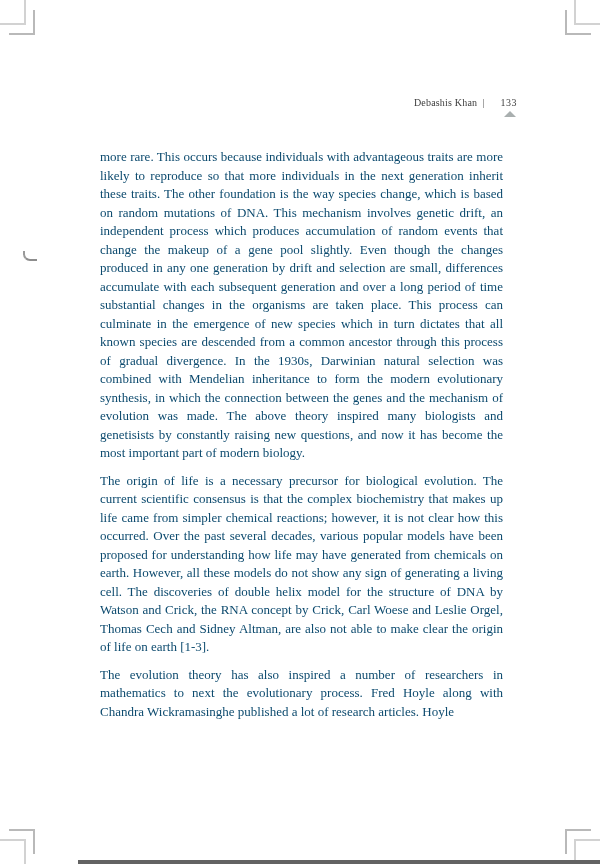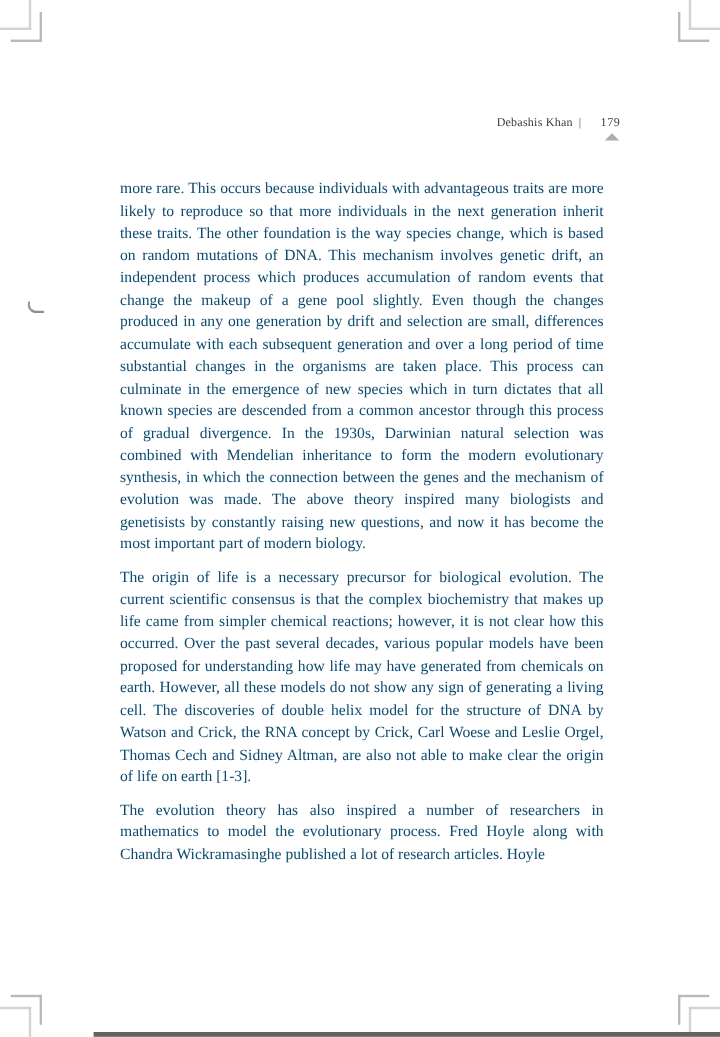--- a/index.html
+++ b/index.html
@@ -104,26 +104,26 @@
   <div class="corner bl-outer"></div>
   <div class="corner bl-inner"></div>
   <div class="corner br-outer"></div>
   <div class="corner br-inner"></div>
 
   <div class="hook-mark"></div>
 
   <div class="header">
     <span>Debashis Khan</span>
     <span class="sep">|</span>
-    <span class="pgnum">179</span>
+    <span class="pgnum">133</span>
   </div>
 
   <div class="triangle-icon"></div>
 
   <div class="body-text">
     <p>more rare. This occurs because individuals with advantageous traits are more likely to reproduce so that more individuals in the next generation inherit these traits. The other foundation is the way species change, which is based on random mutations of DNA. This mechanism involves genetic drift, an independent process which produces accumulation of random events that change the makeup of a gene pool slightly. Even though the changes produced in any one generation by drift and selection are small, differences accumulate with each subsequent generation and over a long period of time substantial changes in the organisms are taken place. This process can culminate in the emergence of new species which in turn dictates that all known species are descended from a common ancestor through this process of gradual divergence. In the 1930s, Darwinian natural selection was combined with Mendelian inheritance to form the modern evolutionary synthesis, in which the connection between the genes and the mechanism of evolution was made. The above theory inspired many biologists and genetisists by constantly raising new questions, and now it has become the most important part of modern biology.</p>
     <p>The origin of life is a necessary precursor for biological evolution. The current scientific consensus is that the complex biochemistry that makes up life came from simpler chemical reactions; however, it is not clear how this occurred. Over the past several decades, various popular models have been proposed for understanding how life may have generated from chemicals on earth. However, all these models do not show any sign of generating a living cell. The discoveries of double helix model for the structure of DNA by Watson and Crick, the RNA concept by Crick, Carl Woese and Leslie Orgel, Thomas Cech and Sidney Altman, are also not able to make clear the origin of life on earth [1-3].</p>
-    <p>The evolution theory has also inspired a number of researchers in mathematics to model the evolutionary process. Fred Hoyle along with Chandra Wickramasinghe published a lot of research articles. Hoyle</p>
+    <p>The evolution theory has also inspired a number of researchers in mathematics to next the evolutionary process. Fred Hoyle along with Chandra Wickramasinghe published a lot of research articles. Hoyle</p>
   </div>
 
   <div class="bottom-bar"></div>
 
 </div>
 
 </body></html>

